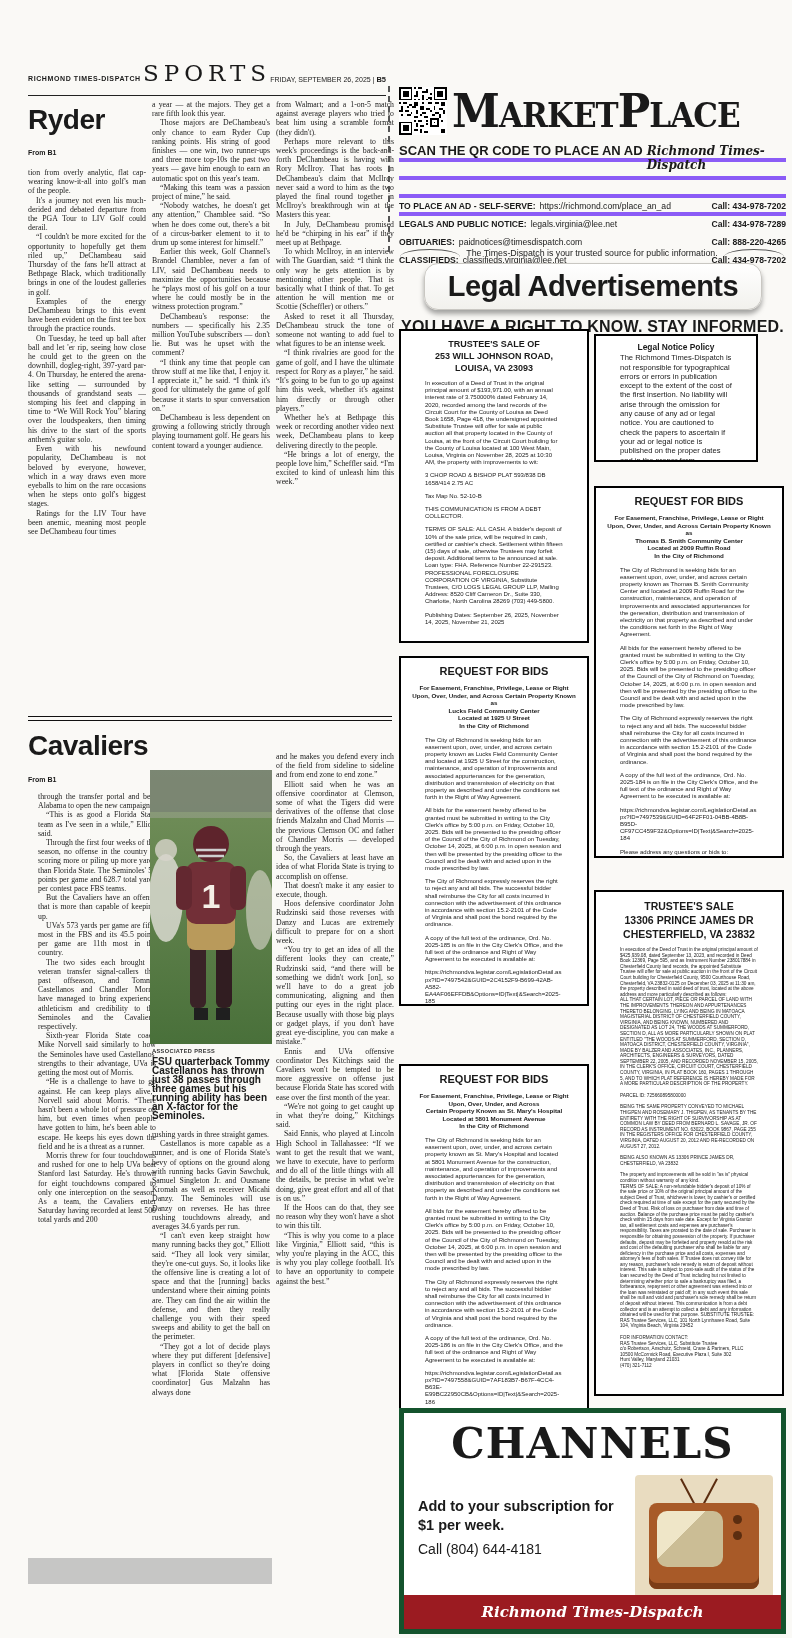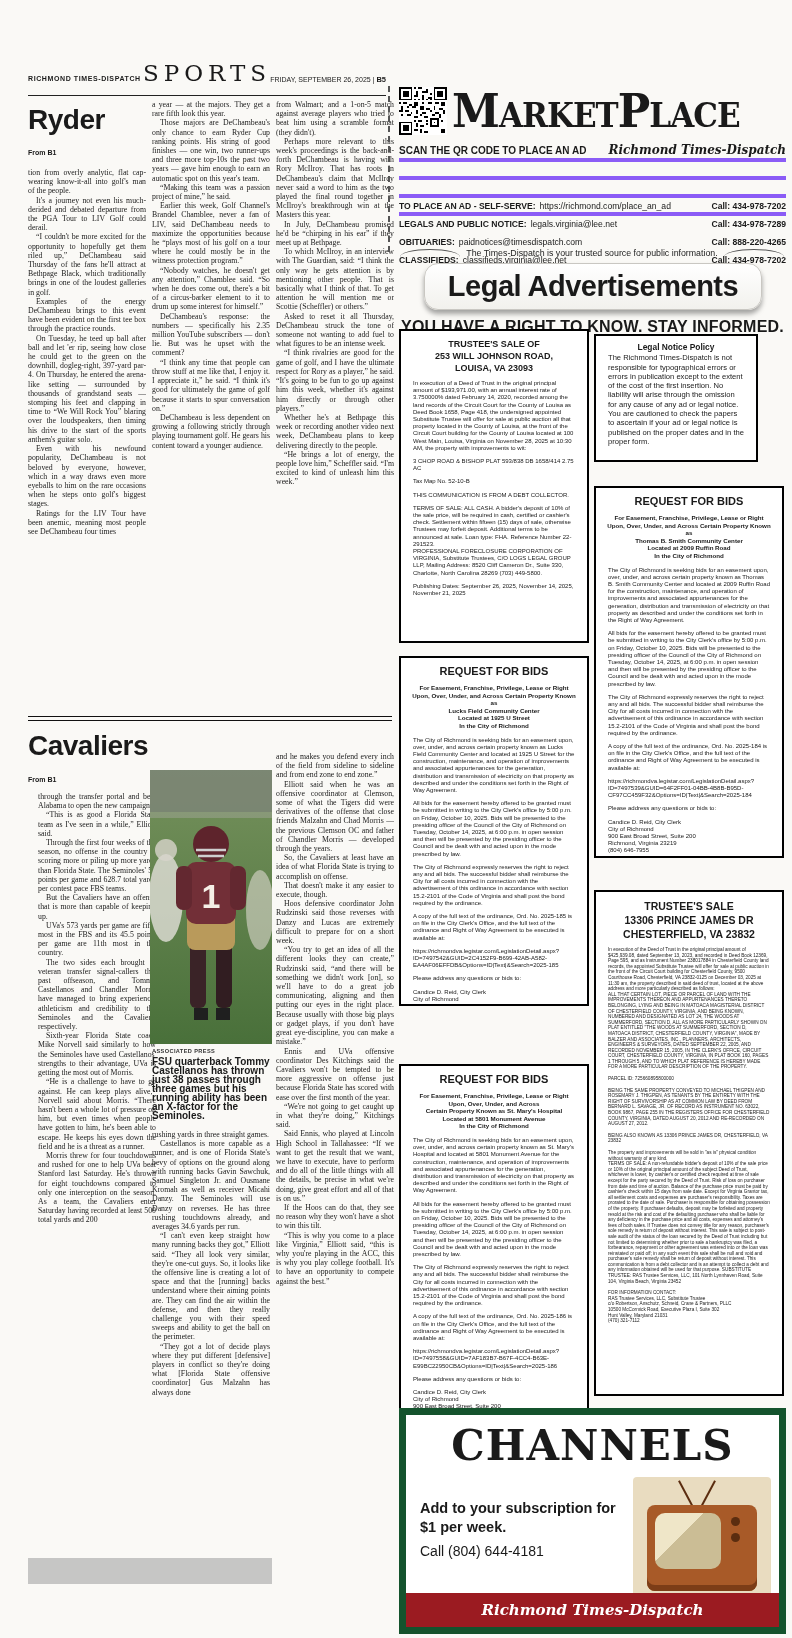--- a/index.html
+++ b/index.html
@@ -67,35 +67,35 @@
           font-family:"Liberation Sans",sans-serif;font-weight:bold;font-size:29px;letter-spacing:-.5px;}
   .subbanner{position:absolute;left:399px;top:318px;width:387px;text-align:center;
           font-family:"Liberation Sans",sans-serif;font-weight:bold;font-size:16px;letter-spacing:.2px;}
 
   
   .lbox{position:absolute;box-sizing:border-box;background:#fff;border:2px solid #000;
         padding:7px 8px;font-family:"Liberation Sans",sans-serif;overflow:hidden;}
   .lbox .ltitle{font-weight:bold;text-align:center;white-space:pre-line;margin:0 0 6px;}
   .lbox .lsub{font-weight:bold;text-align:center;white-space:pre-line;
               font-size:6.2px;line-height:7.6px;margin:0 0 7px;}
-  .lbox p{margin:0 4px 6px;white-space:pre-line;overflow-wrap:anywhere;}
+  .lbox p{margin:0 16px 6px;white-space:pre-line;overflow-wrap:anywhere;}
   .box-louisa{left:399px;top:329px;width:190px;height:314px;font-size:6px;line-height:7.2px;}
   .box-louisa .ltitle{font-size:9px;line-height:12px;}
   .box-lucks{left:399px;top:656px;width:190px;height:350px;font-size:6px;line-height:7.2px;}
   .box-stmarys{left:399px;top:1064px;width:190px;height:350px;font-size:6px;line-height:7.2px;}
   .box-policy{left:594px;top:334px;width:164px;height:128px;font-size:7.6px;line-height:9.3px;}
   .box-policy .ltitle{font-size:8.4px;margin-bottom:1px;}
   .box-smith{left:594px;top:486px;width:190px;height:372px;font-size:6px;line-height:7.2px;}
   .box-chester{left:594px;top:890px;width:190px;height:506px;font-size:4.7px;line-height:5.6px;}
   .box-chester .ltitle{font-size:10.5px;line-height:14px;}
   .rfb-title{font-size:11px;line-height:13px;}
 
   
   .channels{position:absolute;left:399px;top:1408px;width:387px;height:226px;background:#fff;
-            border:7px solid #14532d;box-sizing:border-box;overflow:hidden;}
+            border:5px solid #14532d;box-sizing:border-box;overflow:hidden;}
   .ch-logo{position:absolute;left:0;top:6px;width:100%;text-align:center;
            font-family:"DejaVu Serif",serif;font-weight:bold;font-size:42px;letter-spacing:1px;}
   .ch-offer{position:absolute;left:14px;top:84px;width:210px;
             font-family:"Liberation Sans",sans-serif;font-size:14.5px;line-height:19px;font-weight:bold;}
   .ch-phone{position:absolute;left:14px;top:128px;width:210px;
             font-family:"Liberation Sans",sans-serif;font-size:14px;}
   .ch-bar{position:absolute;left:0;bottom:0;width:100%;height:34px;background:#9b1b21;
           display:flex;align-items:center;justify-content:center;}
   .ch-bar .brand-black{color:#fff;font-size:15px;}
   .tv{position:absolute;right:8px;top:62px;width:138px;height:128px;background:#e9dcc0;
@@ -130,22 +130,22 @@
       <p>“I couldn't be more excited for the opportunity to hopefully get them riled up,” DeChambeau said Thursday of the fans he'll attract at Bethpage Black, which traditionally brings in one of the loudest galleries in golf.</p>
       <p>Examples of the energy DeChambeau brings to this event have been evident on the first tee box through the practice rounds.</p>
       <p>On Tuesday, he teed up ball after ball and let 'er rip, seeing how close he could get to the green on the downhill, dogleg-right, 397-yard par-4. On Thursday, he entered the arena-like setting — surrounded by thousands of grandstand seats — stomping his feet and clapping in time to “We Will Rock You” blaring over the loudspeakers, then timing his drive to the start of the sports anthem's guitar solo.</p>
       <p>Even with his newfound popularity, DeChambeau is not beloved by everyone, however, which in a way draws even more eyeballs to him on the rare occasions when he steps onto golf's biggest stages.</p>
       <p>Ratings for the LIV Tour have been anemic, meaning most people see DeChambeau four times</p>
     </div>
   <div class="col" style="left:152px;top:100px;height:556px;">
       <p>a year — at the majors. They get a rare fifth look this year.</p>
       <p>Those majors are DeChambeau's only chance to earn Ryder Cup ranking points. His string of good finishes — one win, two runner-ups and three more top-10s the past two years — gave him enough to earn an automatic spot on this year's team.</p>
       <p>“Making this team was a passion project of mine,” he said.</p>
+      <p>“Nobody watches, he doesn't get any attention,” Chamblee said. “So when he does come out, there's a bit of a circus-barker element to it to drum up some interest for himself.”</p>
       <p>Earlier this week, Golf Channel's Brandel Chamblee, never a fan of LIV, said DeChambeau needs to maximize the opportunities because he “plays most of his golf on a tour where he could mostly be in the witness protection program.”</p>
-      <p>“Nobody watches, he doesn't get any attention,” Chamblee said. “So when he does come out, there's a bit of a circus-barker element to it to drum up some interest for himself.”</p>
       <p>DeChambeau's response: the numbers — specifically his 2.35 million YouTube subscribers — don't lie. But was he upset with the comment?</p>
       <p>“I think any time that people can throw stuff at me like that, I enjoy it. I appreciate it,” he said. “I think it's good for ultimately the game of golf because it starts to spur conversation on.”</p>
       <p>DeChambeau is less dependent on growing a following strictly through playing tournament golf. He gears his content toward a younger audience.</p>
     </div>
   <div class="col" style="left:276px;top:100px;height:612px;">
       <p>from Walmart; and a 1-on-5 match against average players who tried to beat him using a scramble format (they didn't).</p>
       <p>Perhaps more relevant to this week's proceedings is the back-and-forth DeChambeau is having with Rory McIlroy. That has roots in DeChambeau's claim that McIlroy never said a word to him as the two played the final round together in McIlroy's breakthrough win at the Masters this year.</p>
       <p>In July, DeChambeau promised he'd be “chirping in his ear” if they meet up at Bethpage.</p>
       <p>To which McIlroy, in an interview with The Guardian, said: “I think the only way he gets attention is by mentioning other people. That is basically what I think of that. To get attention he will mention me or Scottie (Scheffler) or others.”</p>
       <p>Asked to reset it all Thursday, DeChambeau struck the tone of someone not wanting to add fuel to what figures to be an intense week.</p>
@@ -299,21 +299,21 @@
       </g>
       <rect x="17" y="17" width="3" height="3" fill="#fff"></rect>
       <rect x="18" y="18" width="1" height="1" fill="#000"></rect>
     </svg>
   </div>
 
   <div class="mp-logo"><span class="bg">M</span><span class="sm">ARKET</span><span class="bg">P</span><span class="sm">LACE</span></div>
 
   <div class="mp-rows">
     <div class="mp-row first">
-      <span class="lbl" style="font-size:10px;">SCAN THE QR CODE TO PLACE AN AD</span>
+      <span class="lbl" style="font-size:13px;">SCAN THE QR CODE TO PLACE AN AD</span>
       <span class="val"></span>
       <span class="brand-black">Richmond Times-Dispatch</span>
     </div>
     <div class="mp-row">
       <span class="lbl">TO PLACE AN AD - SELF-SERVE:</span>
       <span class="val">https://richmond.com/place_an_ad</span>
       <span class="call">Call: 434-978-7202</span>
     </div>
     <div class="mp-row">
       <span class="lbl">LEGALS AND PUBLIC NOTICE:</span>

